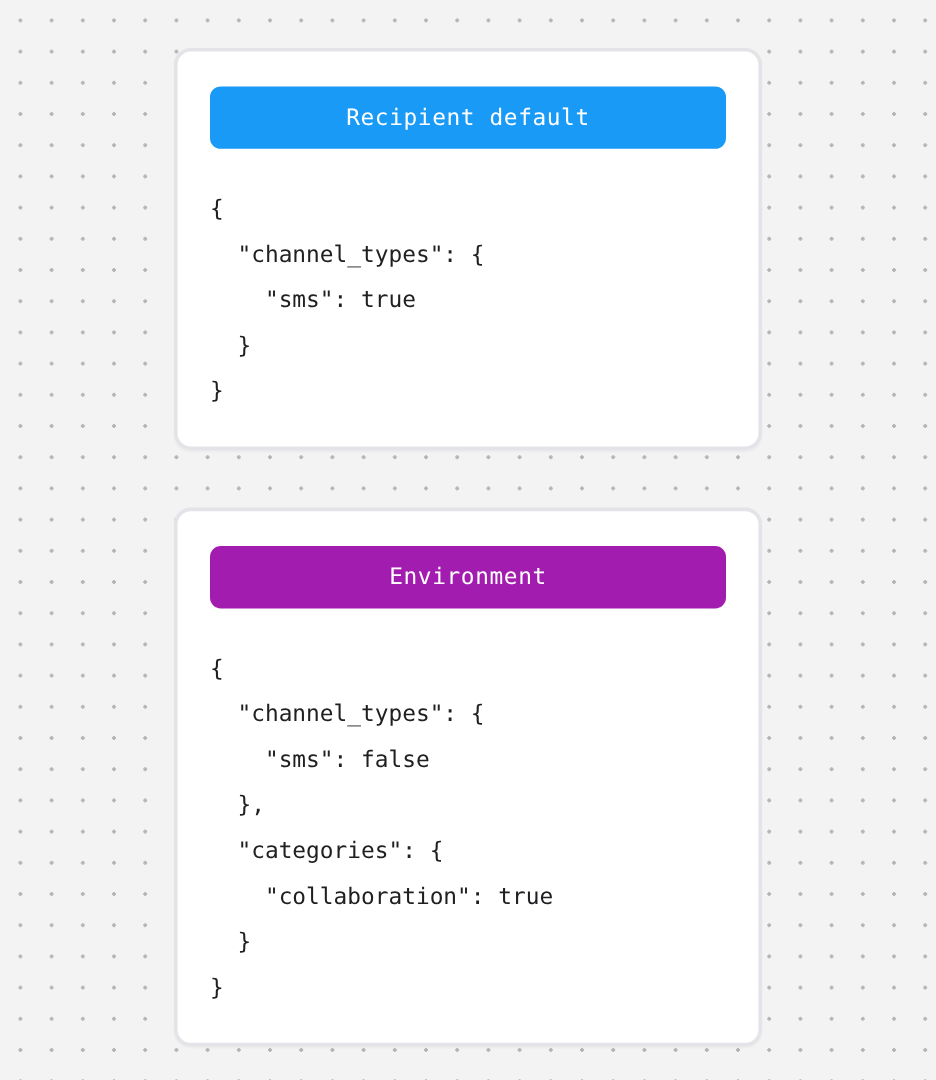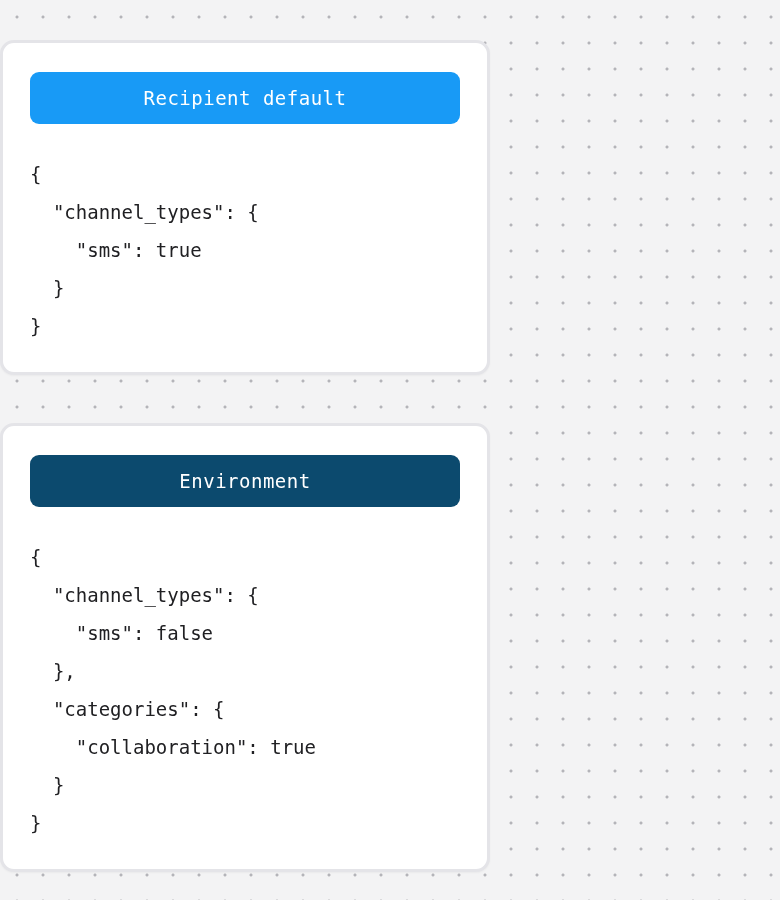--- a/index.html
+++ b/index.html
@@ -14,21 +14,21 @@
     background-size: 26px 26px;
     background-position: 4px 4px;
     font-family: "DejaVu Sans Mono", "Liberation Mono", monospace;
     overflow: hidden;
   }
   .canvas {
     width: 780px;
     height: 900px;
     display: flex;
     flex-direction: column;
-    align-items: flex-start;
+    align-items: center;
   }
   .card {
     box-sizing: border-box;
     width: 490px;
     background: #ffffff;
     border: 3px solid #e4e4e8;
     border-radius: 14px;
     padding: 29px 27px 27px 27px;
     box-shadow: 0 1px 2px rgba(0,0,0,0.04);
   }
@@ -63,21 +63,21 @@
   <div class="card card-1">
     <div class="card-header" style="background: rgb(24, 154, 246);">Recipient default</div>
     <pre class="code">{
   "channel_types": {
     "sms": true
   }
 }</pre>
   </div>
 
   <div class="card card-2">
-    <div class="card-header" style="background: #0c4a6e;">Environment</div>
+    <div class="card-header" style="background: #a21caf;">Environment</div>
     <pre class="code">{
   "channel_types": {
     "sms": false
   },
   "categories": {
     "collaboration": true
   }
 }</pre>
   </div>
 

